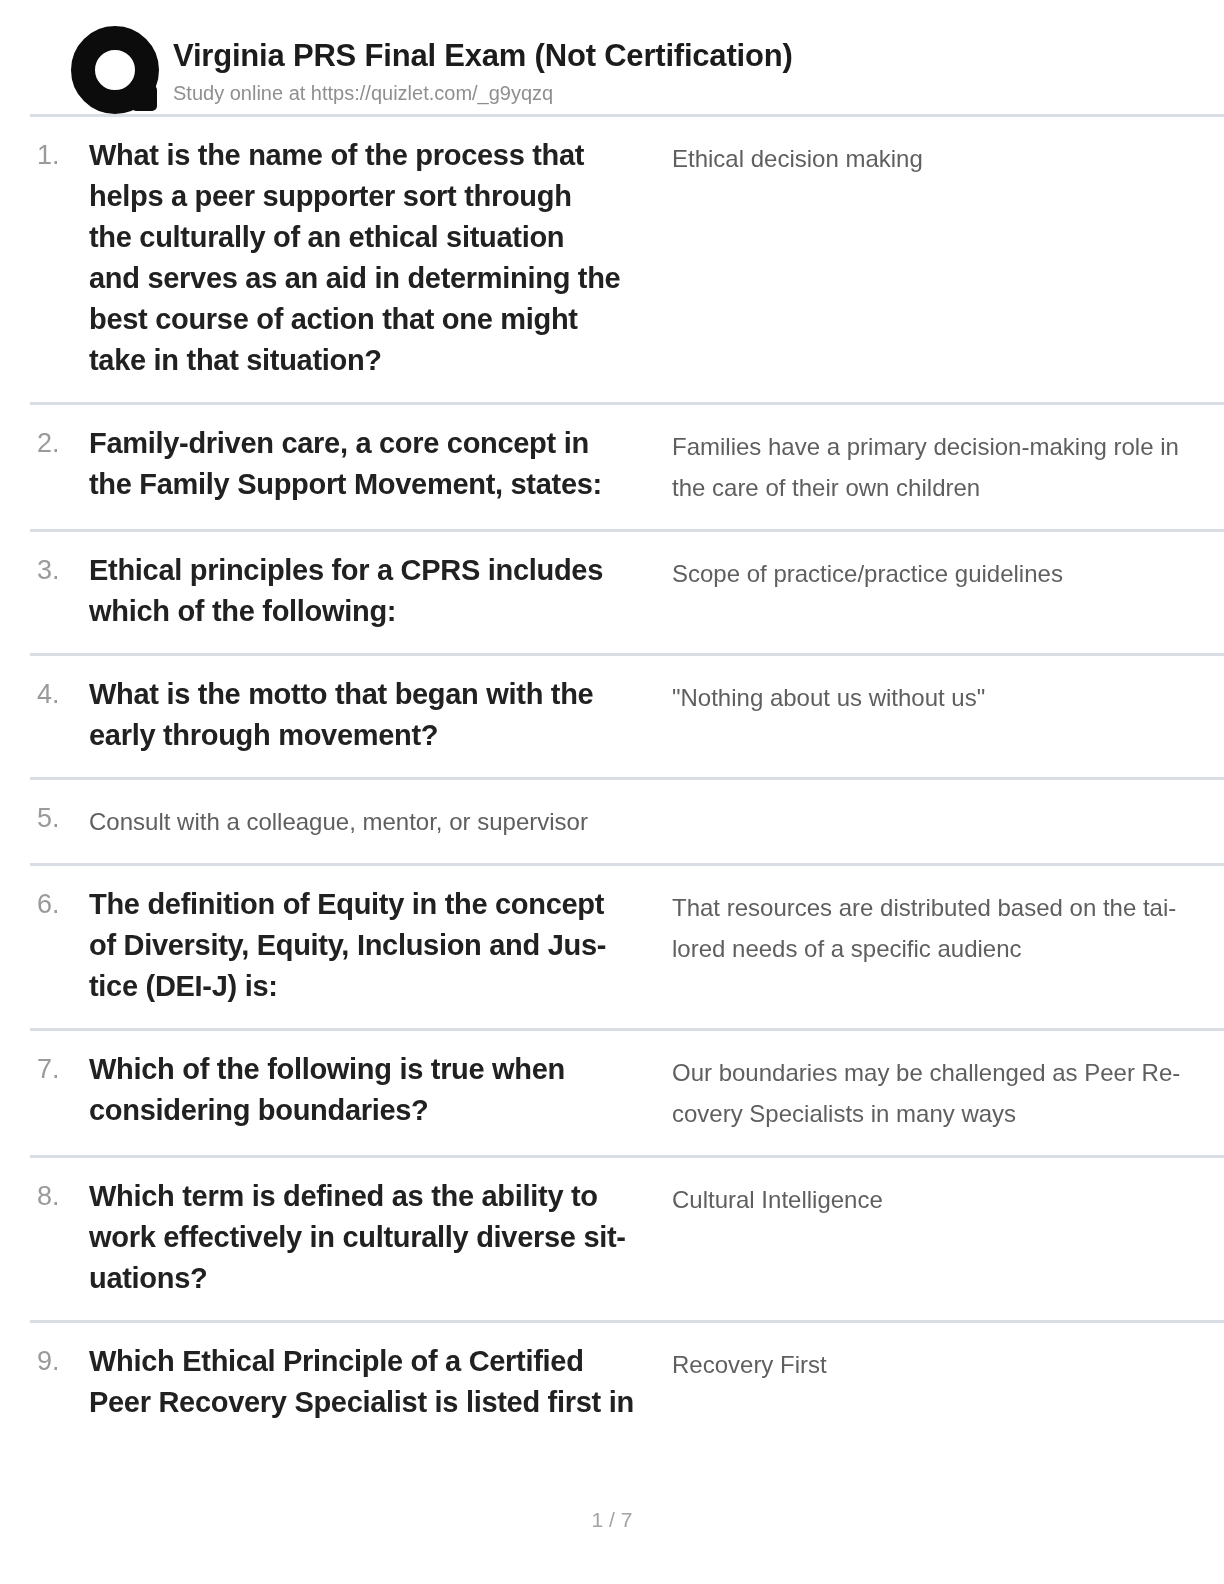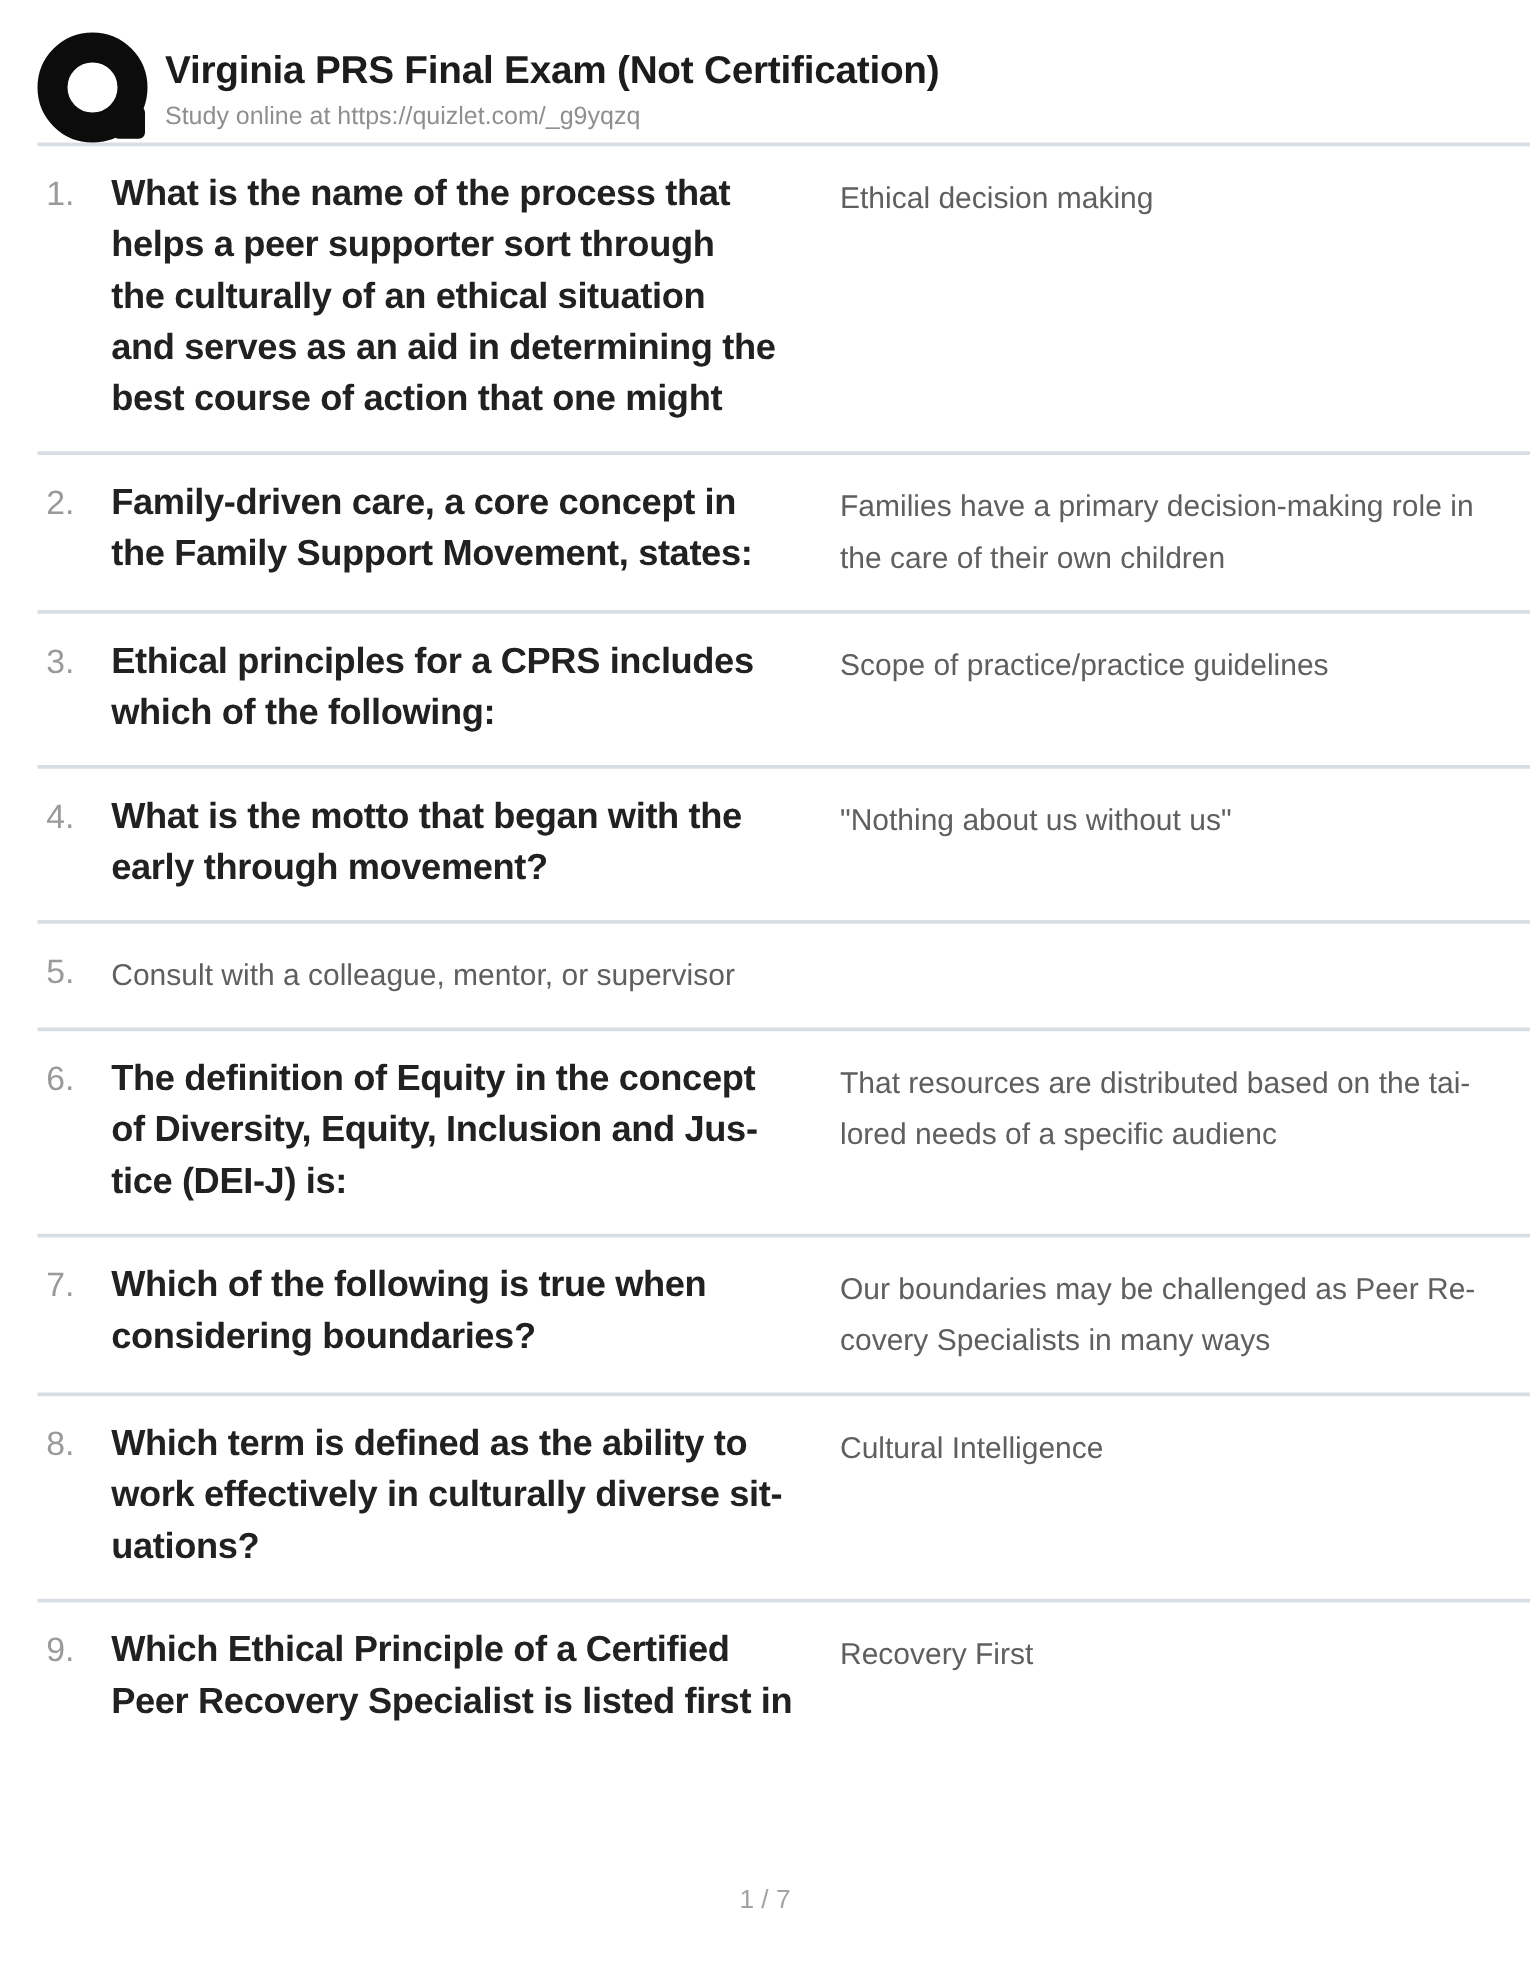--- a/index.html
+++ b/index.html
@@ -4,21 +4,21 @@
 <style>
   html, body { margin: 0; padding: 0; background: #ffffff; }
   body {
     width: 1224px; height: 1584px; position: relative;
     font-family: "Liberation Sans", sans-serif;
     -webkit-font-smoothing: antialiased;
   }
   .page { position: relative; width: 1224px; height: 1584px; overflow: hidden; }
 
   
-  .header { display: flex; align-items: center; padding: 26px 0 0 30px; height: 88px; }
+  .header { display: flex; align-items: center; padding: 26px 0 0 30px; height: 88px; margin-left: 41px; }
   .logo { position: relative; width: 88px; height: 88px; flex: 0 0 auto; }
   .q-ring {
     position: absolute; left: 0; top: 0; width: 88px; height: 88px;
     box-sizing: border-box; border: 24px solid #0c0c0c; border-radius: 50%;
   }
   .q-tail {
     position: absolute; right: 2px; bottom: 3px; width: 26px; height: 26px;
     background: #0c0c0c; border-radius: 5px;
   }
   .header-text { margin-left: 14px; display: flex; flex-direction: column; justify-content: center; }
@@ -76,20 +76,21 @@
   <div class="rows">
 
     <div class="row">
       <div class="num">1.</div>
       <div class="q">
         <div class="line">What is the name of the process that</div>
         <div class="line">helps a peer supporter sort through</div>
         <div class="line">the culturally of an ethical situation</div>
         <div class="line">and serves as an aid in determining the</div>
         <div class="line">best course of action that one might</div>
+        <div class="line">take in that situation?</div>
       </div>
       <div class="a">
         <div class="line">Ethical decision making</div>
       </div>
     </div>
 
     <div class="row">
       <div class="num">2.</div>
       <div class="q">
         <div class="line">Family-driven care, a core concept in</div>

